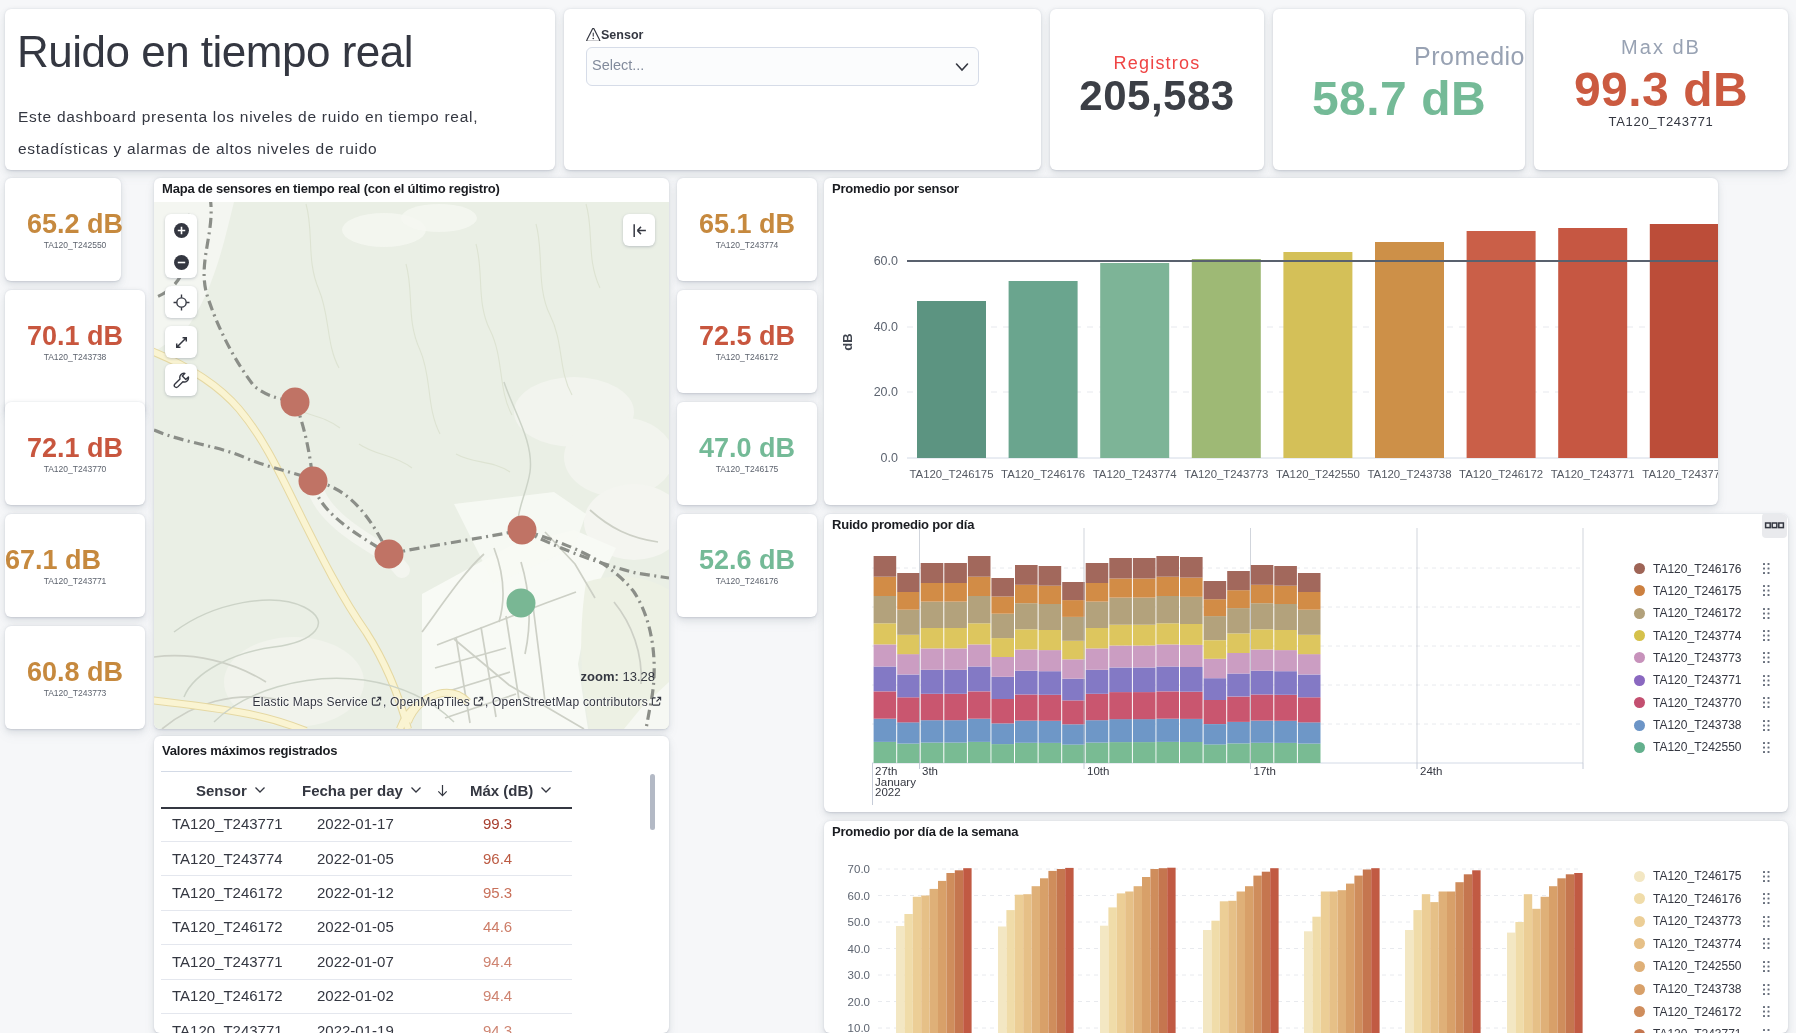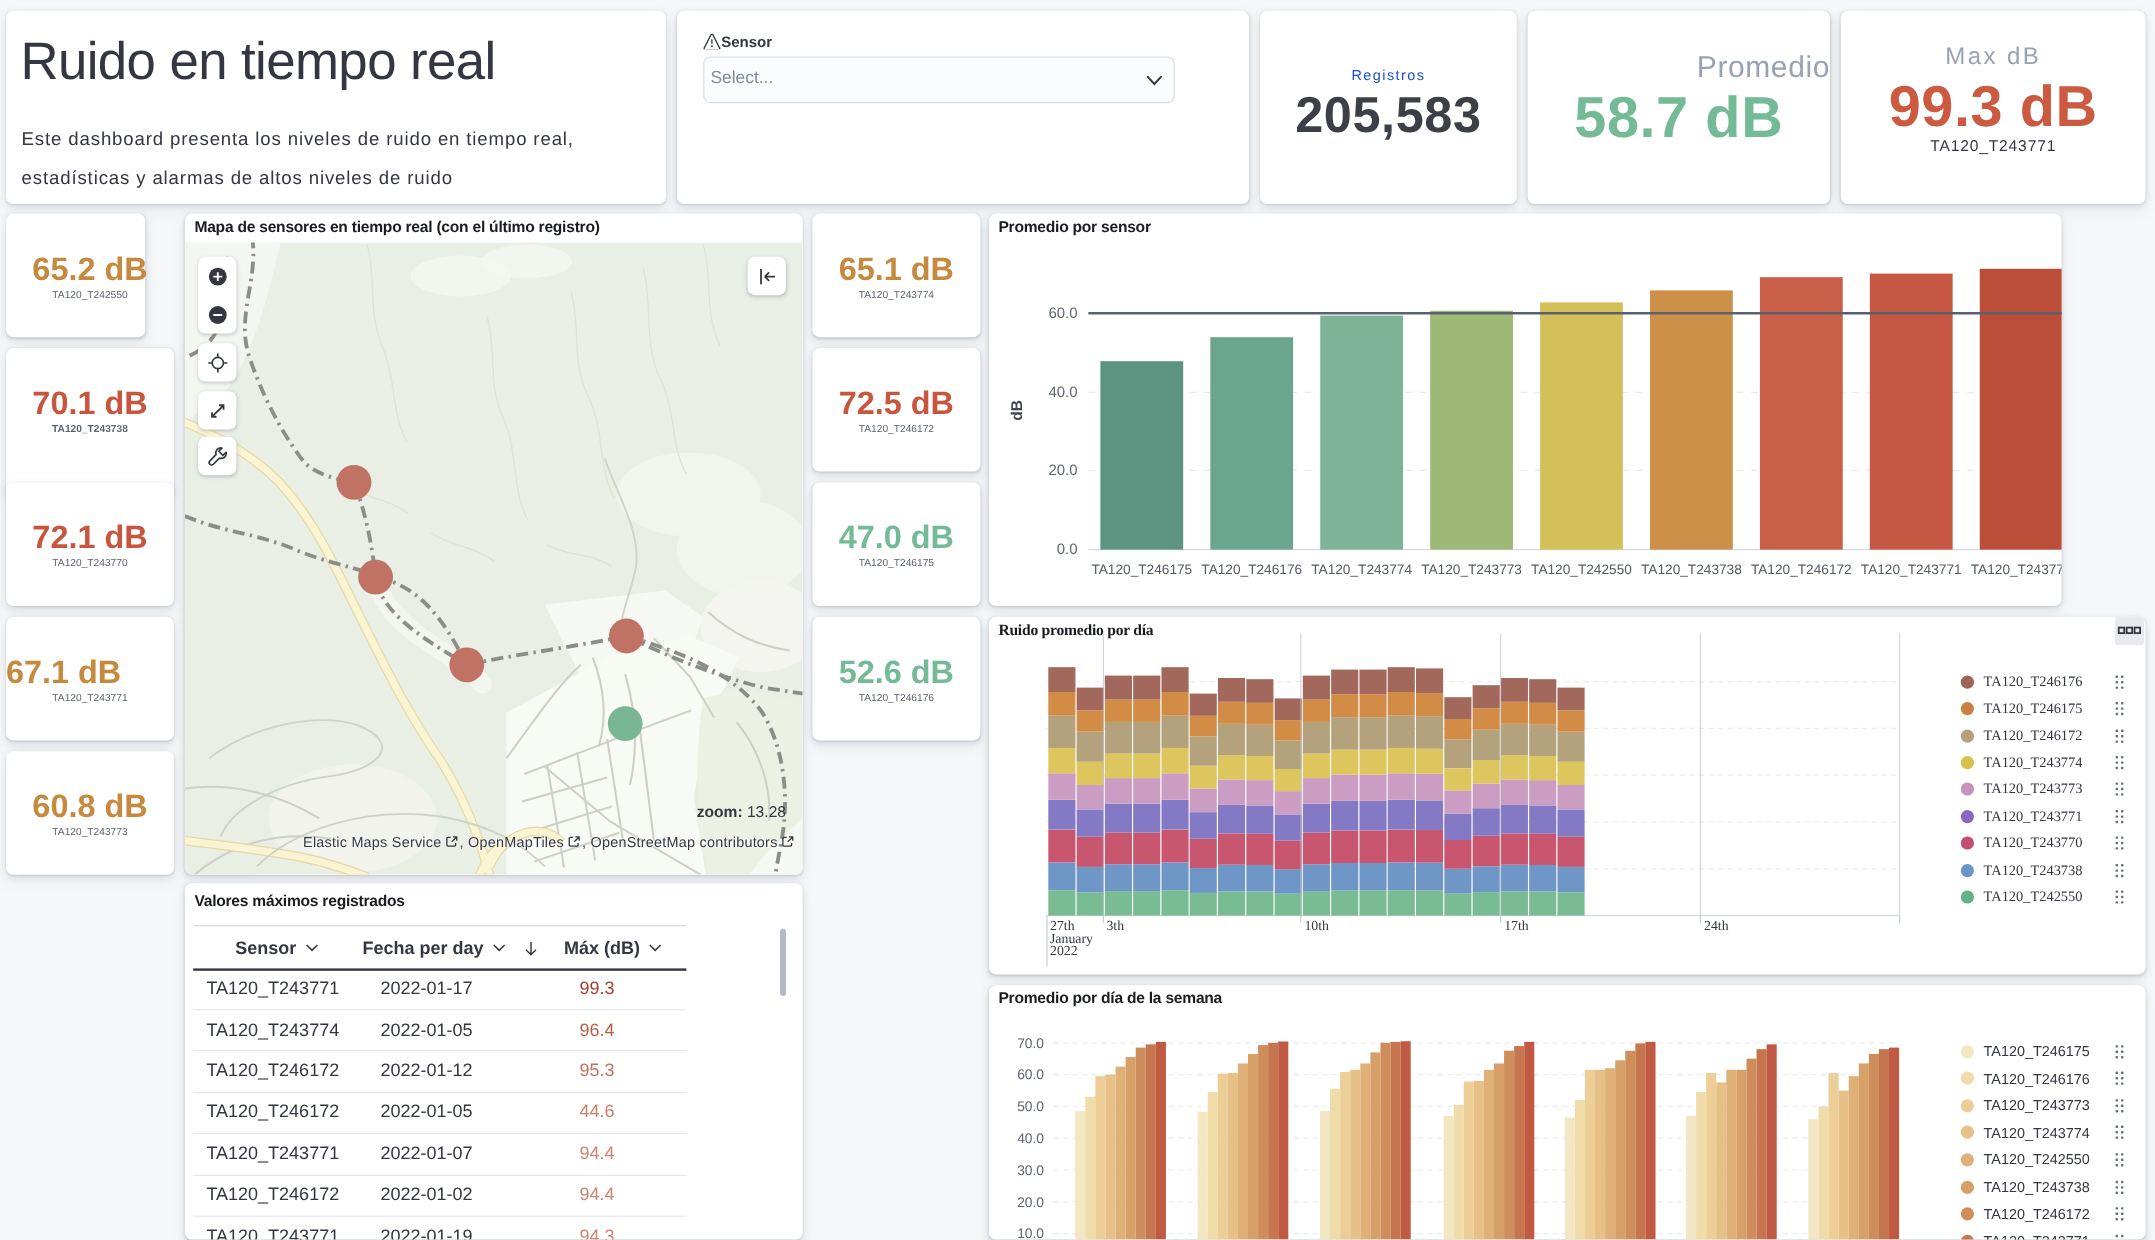--- a/index.html
+++ b/index.html
@@ -25,37 +25,37 @@
         <b style="font-size:12.5px">Sensor</b>
       </span>
     </div>
 <div class="abs" style="left:22px;top:38px;width:393px;height:39px;background:#fbfcfd;border:1px solid #d6dce8;border-radius:6px;"></div>
 <div class="abs" style="left:28px;top:36.5px;width:200px;height:39px;font-size:14.5px;color:#828b9c;line-height:39px;">Select...</div>
 <svg class="abs" style="left:391px;top:52px" width="14" height="12" viewBox="0 0 14 12">
       <path d="M1.5 3 L7 9 L12.5 3" fill="none" stroke="#343741" stroke-width="1.6" stroke-linecap="round"></path>
     </svg>
 </div>
 <div class="panel" style="left:1050px;top:9px;width:214px;height:161px;">
-    <div class="abs" style="left:0px;top:42px;width:214px;height:24px;font-size:12px;color:#1d4ed8;text-align:center;letter-spacing:1.2px;line-height:24px;">Registros</div>
+    <div class="abs" style="left:0px;top:42px;width:214px;height:24px;font-size:18px;color:#ef4444;text-align:center;letter-spacing:1.2px;line-height:24px;">Registros</div>
     <div class="abs" style="left:0px;top:62px;width:214px;height:50px;font-size:42px;color:#3c3f46;text-align:center;line-height:50px;letter-spacing:0.5px;"><b>205,583</b></div>
   </div>
 <div class="panel" style="left:1273px;top:9px;width:252px;height:161px;">
     <div class="abs" style="left:0px;top:34.5px;width:252px;height:24px;font-size:25px;color:#98a2b3;text-align:right;letter-spacing:0.5px;line-height:24px;">Promedio</div>
     <div class="abs" style="left:0px;top:65px;width:252px;height:50px;font-size:48px;color:#74ba97;text-align:center;line-height:50px;letter-spacing:0.5px;"><b>58.7 dB</b></div>
   </div>
 <div class="panel" style="left:1534px;top:9px;width:254px;height:161px;">
     <div class="abs" style="left:0px;top:25.5px;width:254px;height:24px;font-size:20px;color:#98a2b3;text-align:center;letter-spacing:2px;line-height:24px;">Max dB</div>
     <div class="abs" style="left:0px;top:56px;width:254px;height:50px;font-size:48px;color:#cb5a40;text-align:center;line-height:50px;letter-spacing:0.5px;"><b>99.3 dB</b></div>
     <div class="abs" style="left:0px;top:105px;width:254px;height:16px;font-size:13px;color:#343741;text-align:center;line-height:16px;letter-spacing:0.7px;">TA120_T243771</div>
   </div>
 <div class="panel" style="left:5px;top:178px;width:116px;height:103px;">
     <div class="abs" style="left:0px;top:32px;width:140px;height:28px;font-size:27px;color:#c6893e;text-align:center;line-height:28px;"><b>65.2 dB</b></div>
     <div class="abs" style="left:0px;top:61px;width:140px;height:12px;font-size:8.5px;color:#5d636e;text-align:center;line-height:12px;">TA120_T242550</div>
   </div>
-<div class="panel" style="left:5px;top:290px;width:140px;height:124px;font-weight:bold;">
+<div class="panel" style="left:5px;top:290px;width:140px;height:124px;">
     <div class="abs" style="left:0px;top:32px;width:140px;height:28px;font-size:27px;color:#c8563e;text-align:center;line-height:28px;"><b>70.1 dB</b></div>
     <div class="abs" style="left:0px;top:61px;width:140px;height:12px;font-size:8.5px;color:#5d636e;text-align:center;line-height:12px;">TA120_T243738</div>
   </div>
 <div class="panel" style="left:5px;top:402px;width:140px;height:103px;">
     <div class="abs" style="left:0px;top:32px;width:140px;height:28px;font-size:27px;color:#c8563e;text-align:center;line-height:28px;"><b>72.1 dB</b></div>
     <div class="abs" style="left:0px;top:61px;width:140px;height:12px;font-size:8.5px;color:#5d636e;text-align:center;line-height:12px;">TA120_T243770</div>
   </div>
 <div class="panel" style="left:5px;top:514px;width:140px;height:103px;">
     <div class="abs" style="left:0px;top:32px;width:140px;height:28px;font-size:27px;color:#c6893e;text-align:left;line-height:28px;"><b>67.1 dB</b></div>
     <div class="abs" style="left:0px;top:61px;width:140px;height:12px;font-size:8.5px;color:#5d636e;text-align:center;line-height:12px;">TA120_T243771</div>
@@ -277,21 +277,21 @@
       <rect x="825.8" y="46" width="69" height="234" fill="#bc4d39"></rect>
       <text x="860.3" y="300" font-size="11.4" fill="#555a63" text-anchor="middle">TA120_T243770</text>
       <line x1="83" y1="83" x2="958" y2="83" stroke="#59616e" stroke-width="2"></line>
       <text x="74" y="284" font-size="12.5" fill="#5d6470" text-anchor="end">0.0</text>
       <text x="74" y="218" font-size="12.5" fill="#5d6470" text-anchor="end">20.0</text>
       <text x="74" y="153" font-size="12.5" fill="#5d6470" text-anchor="end">40.0</text>
       <text x="74" y="87" font-size="12.5" fill="#5d6470" text-anchor="end">60.0</text>
       <text x="28" y="164" font-size="13" font-weight="bold" fill="#40454f" text-anchor="middle" transform="rotate(-90 28 164)">dB</text>
     </svg>
 </div>
-<div class="panel" style="left:824px;top:514px;width:964px;height:298px;overflow:hidden;font-family:Liberation Serif, serif;">
+<div class="panel" style="left:824px;top:514px;width:964px;height:298px;overflow:hidden;">
 <div class="ptitle">Ruido promedio por día</div>
 <svg class="abs" style="left:0;top:0" width="964" height="298" viewBox="0 0 964 298">
       <line x1="48" y1="54" x2="759" y2="54" stroke="#e8eaee" stroke-width="1" stroke-dasharray="4 4"></line>
       <line x1="48" y1="93" x2="759" y2="93" stroke="#e8eaee" stroke-width="1" stroke-dasharray="4 4"></line>
       <line x1="48" y1="132" x2="759" y2="132" stroke="#e8eaee" stroke-width="1" stroke-dasharray="4 4"></line>
       <line x1="48" y1="171" x2="759" y2="171" stroke="#e8eaee" stroke-width="1" stroke-dasharray="4 4"></line>
       <line x1="48" y1="210" x2="759" y2="210" stroke="#e8eaee" stroke-width="1" stroke-dasharray="4 4"></line>
       <line x1="48" y1="249" x2="759" y2="249" stroke="#d3dae6" stroke-width="1"></line>
       <line x1="48.5" y1="249" x2="48.5" y2="291" stroke="#c6ccd8" stroke-width="1"></line>
       <line x1="95.5" y1="249" x2="95.5" y2="255" stroke="#c6ccd8" stroke-width="1"></line>

